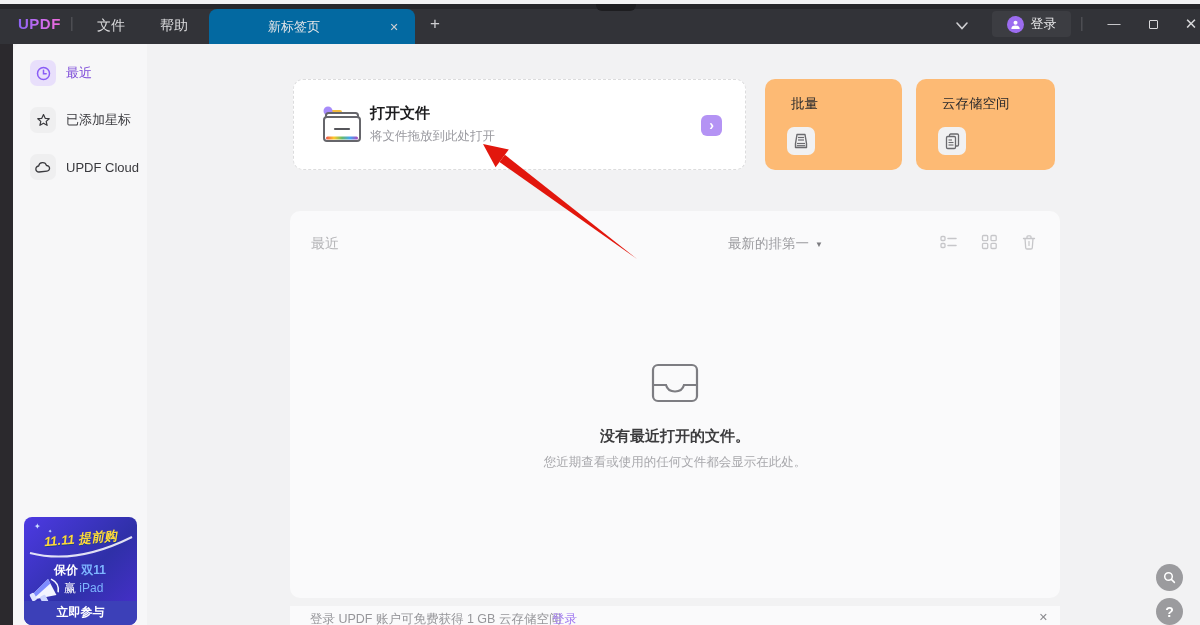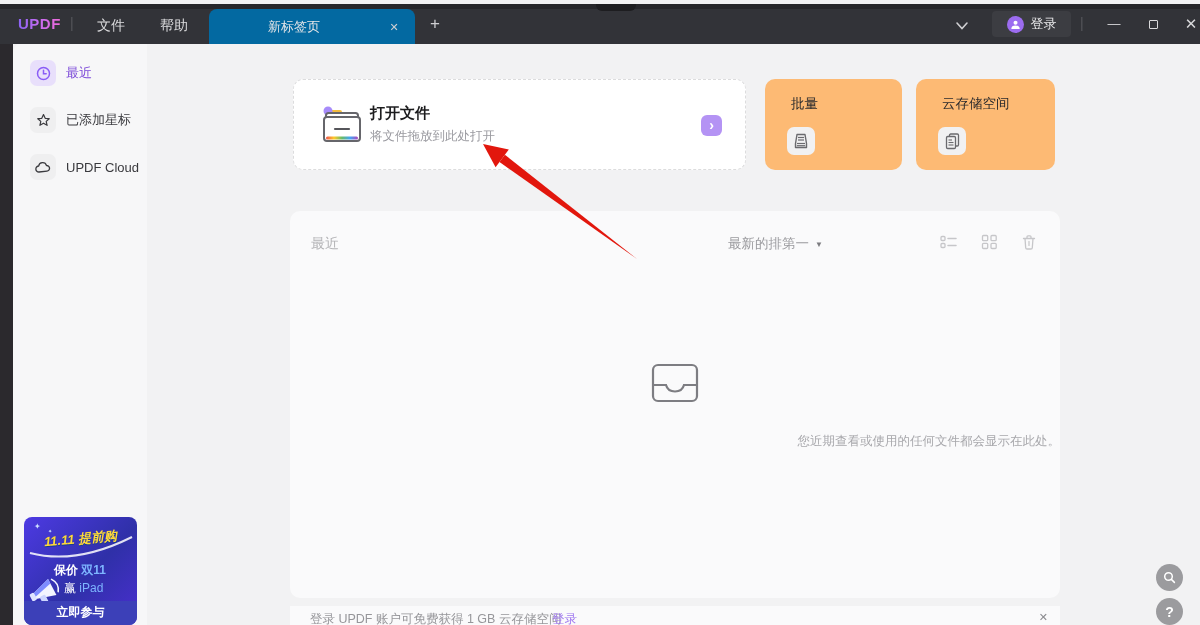--- a/index.html
+++ b/index.html
@@ -60,21 +60,21 @@
 
   
   .recent-panel { position:absolute; left:290px; top:211px; width:770px; height:387px; background:#fafafb; border-radius:10px; }
   .recent-title { position:absolute; left:21px; top:24px; font-size:14px; color:#b3b3b6; }
   .sort-group { position:absolute; left:438px; top:24px; display:flex; align-items:center; gap:6px; color:#9b9b9f; }
   .sort-label { font-size:13.5px; }
   .sort-caret { font-size:8px; color:#7c7c80; }
   .view-btn { position:absolute; top:23px; width:18px; height:18px; }
   .empty-wrap { position:absolute; left:0; top:150px; width:770px; text-align:center; }
   .empty-title { margin-top:18px; font-size:15px; font-weight:700; color:#3c3c3e; }
-  .empty-sub { margin-top:24px; font-size:12.5px; color:#a8a8ac;text-align:right; }
+  .empty-sub { margin-top:8px; font-size:12.5px; color:#a8a8ac; }
 
   
   .notice { position:absolute; left:290px; top:606px; width:770px; height:19px; background:#fafafb; }
   .notice-text { position:absolute; left:20px; top:5px; font-size:12.5px; color:#96969a; }
   .notice-link { position:absolute; left:262px; top:5px; font-size:12.5px; color:#9f77f0; }
   .notice-close { position:absolute; right:12px; top:5px; font-size:11px; color:#8a8a8e; }
 
   
   .fab { position:absolute; left:1156px; width:27px; height:27px; border-radius:50%; background:#9b9b9e; display:flex; align-items:center; justify-content:center; }
   .fab-help-glyph { color:#fff; font-size:14px; font-weight:700; }
@@ -255,20 +255,21 @@
       <path d="M4,4.5 l0.7,9.2 a1.4,1.4 0 0 0 1.4,1.3 h3.8 a1.4,1.4 0 0 0 1.4,-1.3 L12,4.5" fill="none" stroke="#c6c6c9" stroke-width="1.3"></path>
       <line x1="8" y1="7.5" x2="8" y2="11.5" stroke="#c6c6c9" stroke-width="1.2" stroke-linecap="round"></line>
     </svg>
   </div>
 
   <div class="empty-wrap">
     <svg width="56" height="44" viewBox="0 0 56 44">
       <rect x="6" y="4" width="44" height="36" rx="5" fill="none" stroke="#7d7d82" stroke-width="2.2"></rect>
       <path d="M6,24 h13 c1.2,4.5 4.4,6.5 9,6.5 s7.8,-2 9,-6.5 h13" fill="none" stroke="#7d7d82" stroke-width="2.2"></path>
     </svg>
+    <div class="empty-title">没有最近打开的文件。</div>
     <div class="empty-sub">您近期查看或使用的任何文件都会显示在此处。</div>
   </div>
 </div>
 
 <div class="notice">
   <span class="notice-text">登录 UPDF 账户可免费获得 1 GB 云存储空间</span>
   <span class="notice-link">登录</span>
   <span class="notice-close">✕</span>
 </div>
 

